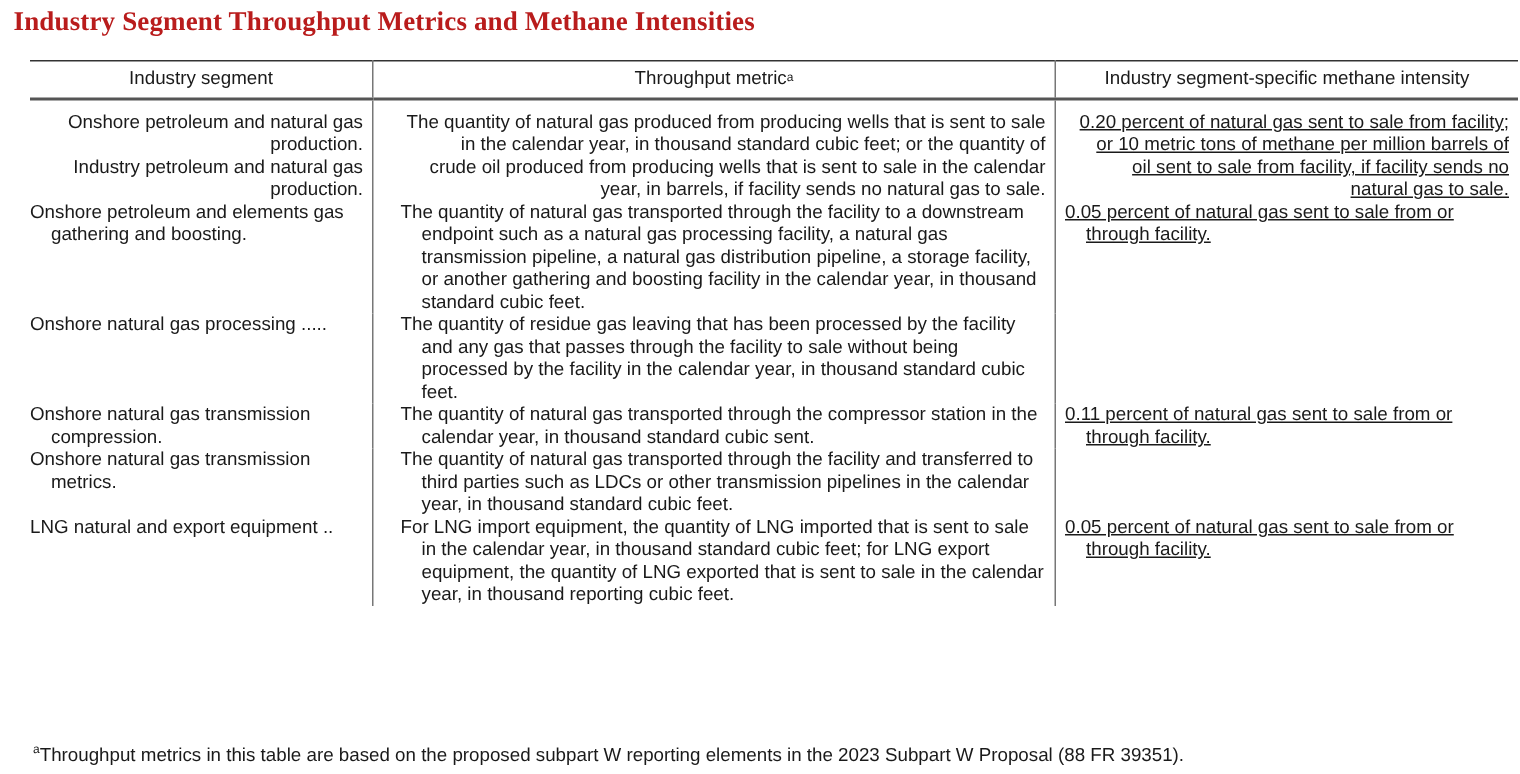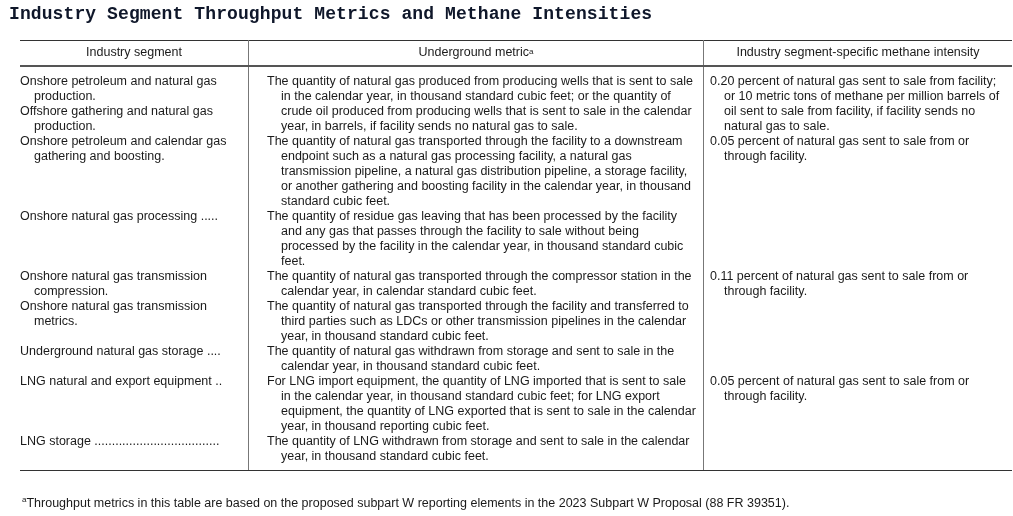--- a/index.html
+++ b/index.html
@@ -1,60 +1,60 @@
 <!DOCTYPE html>
 <html><head>
 <meta charset="utf-8">
 <style>
   html, body { margin:0; padding:0; background:#ffffff; }
   body { width:1013px; height:516px; overflow:hidden; position:relative; font-family:"Liberation Sans", sans-serif; color:#1a1a1a; }
-  .title { position:absolute; left:9px; top:4px; font-family:Liberation Mono, monospace; font-weight:bold; font-size:18px; letter-spacing:0.1px; color:#0f172a; }
+  .title { position:absolute; left:9px; top:4px; font-family:Liberation Serif, serif; font-weight:bold; font-size:18px; letter-spacing:0.1px; color:#b91c1c; }
   table { position:absolute; left:20px; top:40px; width:992px; border-collapse:collapse; font-size:12.5px; line-height:15px; }
   th { font-weight:normal; text-align:center; padding:4px 4px 5px; border-top:1px solid #333; border-bottom:2px solid #555; height:15px; }
   th sup, .fn sup { font-size:8px; vertical-align:top; position:relative; top:-1px; }
   td { vertical-align:top; padding:0 6px 0 0; }
   td.seg { width:222px; padding-left:0; }
   td.met { width:430px; padding-left:18px; }
-  td.int { padding-left:6px; }
+  td.int { padding-left:6px;text-decoration:underline; }
   .c1 { border-right:1px solid #777; }
   .c2 { border-right:1px solid #777; }
   .hang { padding-left:14px; text-indent:-14px; margin:0; }
-  tr.first td { padding-top:7px; }
+  tr.first td { padding-top:7px;text-align:right; }
   tr.last td { border-bottom:1px solid #333; padding-bottom:6px; }
   .fn { position:absolute; left:22px; top:496px; font-size:12.5px; }
 </style>
 </head>
 <body>
 
 <div class="title">Industry Segment Throughput Metrics and Methane Intensities</div>
 
 <table>
   <thead>
     <tr>
       <th class="c1">Industry segment</th>
-      <th class="c2"><span>Underground metric</span><sup>a</sup></th>
+      <th class="c2"><span>Throughput metric</span><sup>a</sup></th>
       <th>Industry segment-specific methane intensity</th>
     </tr>
   </thead>
   <tbody>
     <tr class="first">
       <td class="seg c1">
         <p class="hang">Onshore petroleum and natural gas production.</p>
-        <p class="hang">Offshore gathering and natural gas production.</p>
+        <p class="hang">Industry petroleum and natural gas production.</p>
       </td>
       <td class="met c2">
           <p class="hang">The quantity of natural gas produced from producing wells that is sent to sale in the calendar year, in thousand standard cubic feet; or the quantity of crude oil produced from producing wells that is sent to sale in the calendar year, in barrels, if facility sends no natural gas to sale.</p>
         </td>
       <td class="int">
           <p class="hang">0.20 percent of natural gas sent to sale from facility; or 10 metric tons of methane per million barrels of oil sent to sale from facility, if facility sends no natural gas to sale.</p>
         </td>
     </tr>
     <tr>
       <td class="seg c1">
-          <p class="hang">Onshore petroleum and calendar gas gathering and boosting.</p>
+          <p class="hang">Onshore petroleum and elements gas gathering and boosting.</p>
         </td>
       <td class="met c2">
           <p class="hang">The quantity of natural gas transported through the facility to a downstream endpoint such as a natural gas processing facility, a natural gas transmission pipeline, a natural gas distribution pipeline, a storage facility, or another gathering and boosting facility in the calendar year, in thousand standard cubic feet.</p>
         </td>
       <td class="int">
           <p class="hang">0.05 percent of natural gas sent to sale from or through facility.</p>
         </td>
     </tr>
     <tr>
       <td class="seg c1">
@@ -65,66 +65,44 @@
         </td>
       <td class="int">
           <p class="hang"></p>
         </td>
     </tr>
     <tr>
       <td class="seg c1">
           <p class="hang">Onshore natural gas transmission compression.</p>
         </td>
       <td class="met c2">
-          <p class="hang">The quantity of natural gas transported through the compressor station in the calendar year, in calendar standard cubic feet.</p>
+          <p class="hang">The quantity of natural gas transported through the compressor station in the calendar year, in thousand standard cubic sent.</p>
         </td>
       <td class="int">
           <p class="hang">0.11 percent of natural gas sent to sale from or through facility.</p>
         </td>
     </tr>
     <tr>
       <td class="seg c1">
           <p class="hang">Onshore natural gas transmission metrics.</p>
         </td>
       <td class="met c2">
           <p class="hang">The quantity of natural gas transported through the facility and transferred to third parties such as LDCs or other transmission pipelines in the calendar year, in thousand standard cubic feet.</p>
         </td>
       <td class="int">
           <p class="hang"></p>
         </td>
     </tr>
     <tr>
       <td class="seg c1">
-          <p class="hang">Underground natural gas storage ....</p>
-        </td>
-      <td class="met c2">
-          <p class="hang">The quantity of natural gas withdrawn from storage and sent to sale in the calendar year, in thousand standard cubic feet.</p>
-        </td>
-      <td class="int">
-          <p class="hang"></p>
-        </td>
-    </tr>
-    <tr>
-      <td class="seg c1">
           <p class="hang">LNG natural and export equipment ..</p>
         </td>
       <td class="met c2">
           <p class="hang">For LNG import equipment, the quantity of LNG imported that is sent to sale in the calendar year, in thousand standard cubic feet; for LNG export equipment, the quantity of LNG exported that is sent to sale in the calendar year, in thousand reporting cubic feet.</p>
         </td>
       <td class="int">
           <p class="hang">0.05 percent of natural gas sent to sale from or through facility.</p>
         </td>
     </tr>
-    <tr class="last">
-      <td class="seg c1">
-          <p class="hang">LNG storage ....................................</p>
-        </td>
-      <td class="met c2">
-          <p class="hang">The quantity of LNG withdrawn from storage and sent to sale in the calendar year, in thousand standard cubic feet.</p>
-        </td>
-      <td class="int">
-          <p class="hang"></p>
-        </td>
-    </tr>
   </tbody>
 </table>
 
 <div class="fn"><sup>a</sup><span>Throughput metrics in this table are based on the proposed subpart W reporting elements in the 2023 Subpart W Proposal (88 FR 39351).</span></div>
 
 </body></html>

